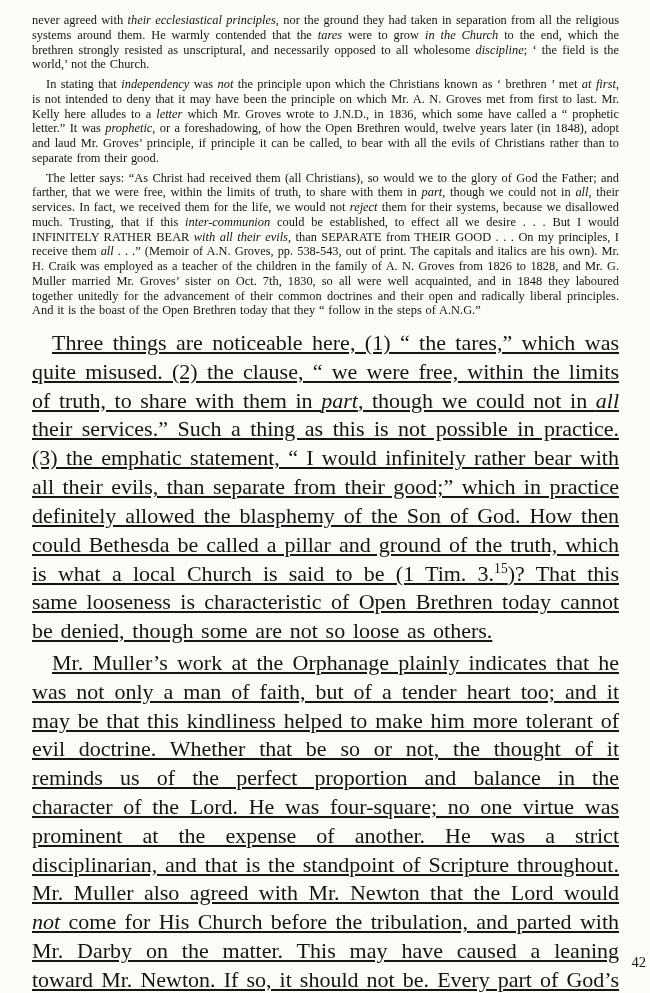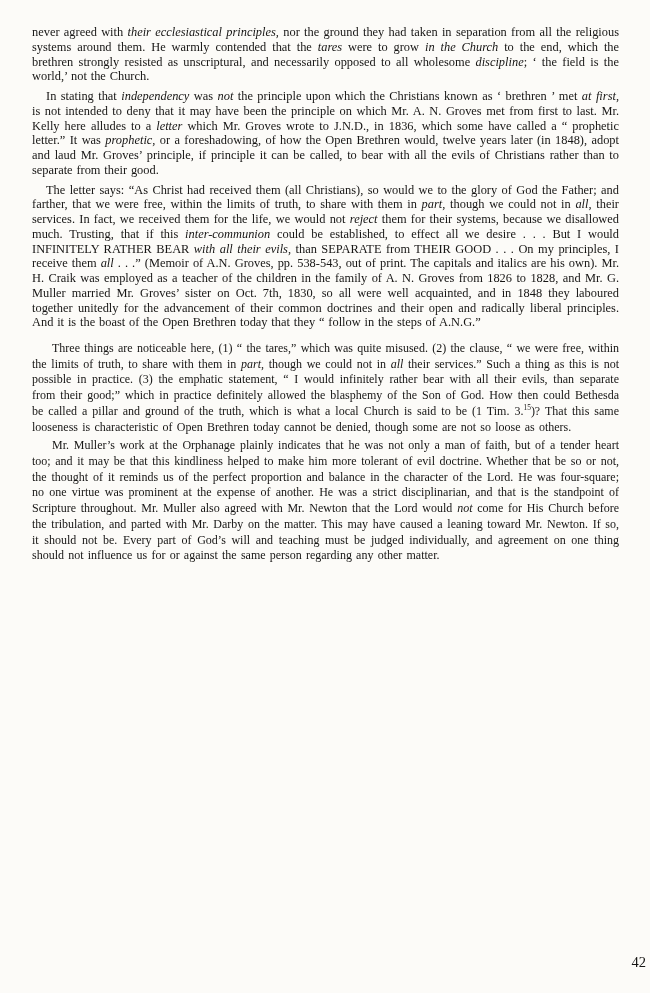--- a/index.html
+++ b/index.html
@@ -7,40 +7,41 @@
     padding: 0;
     background: #e9e7e3;
   }
   .page {
     position: relative;
     width: 650px;
     height: 993px;
     margin: 0 auto;
     background: #fcfbf8;
     box-sizing: border-box;
-    padding: 25px 31px 0 32px;
+    padding: 13px 31px 0 32px;
     font-family: "Liberation Serif", "DejaVu Serif", serif;
     color: #161514;
     overflow: hidden;
   }
   .text-body p {
     margin: 0;
     text-align: justify;
   }
   p.small {
     font-size: 12.4px;
     line-height: 1.19;
     word-spacing: 0.06em;
     margin-bottom: 5px;
   }
   p.large {
-    font-size: 12px;
+    font-size: 22px;
     line-height: 1.31;
     word-spacing: 0.10em;
     margin-bottom: 3px;
+    text-decoration: underline;
   }
   p.small.indent { text-indent: 14px; }
   p.large.indent { text-indent: 20px; }
   p.gap-before { margin-top: 11px; }
   .i { font-style: italic; }
   .sup {
     font-size: 0.62em;
     vertical-align: super;
     line-height: 0;
   }

